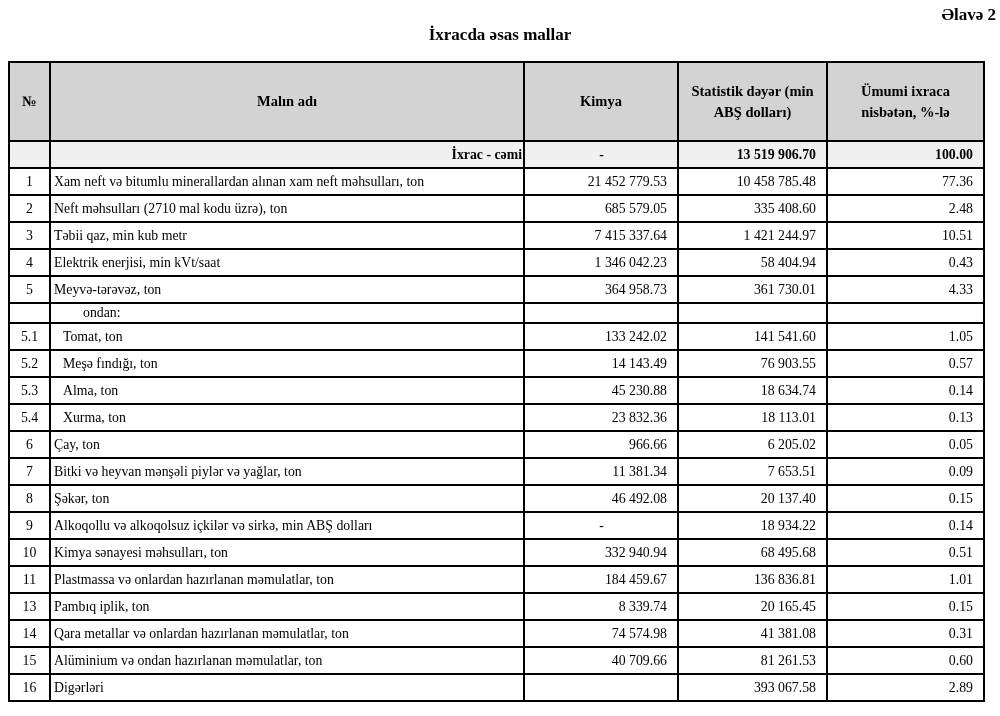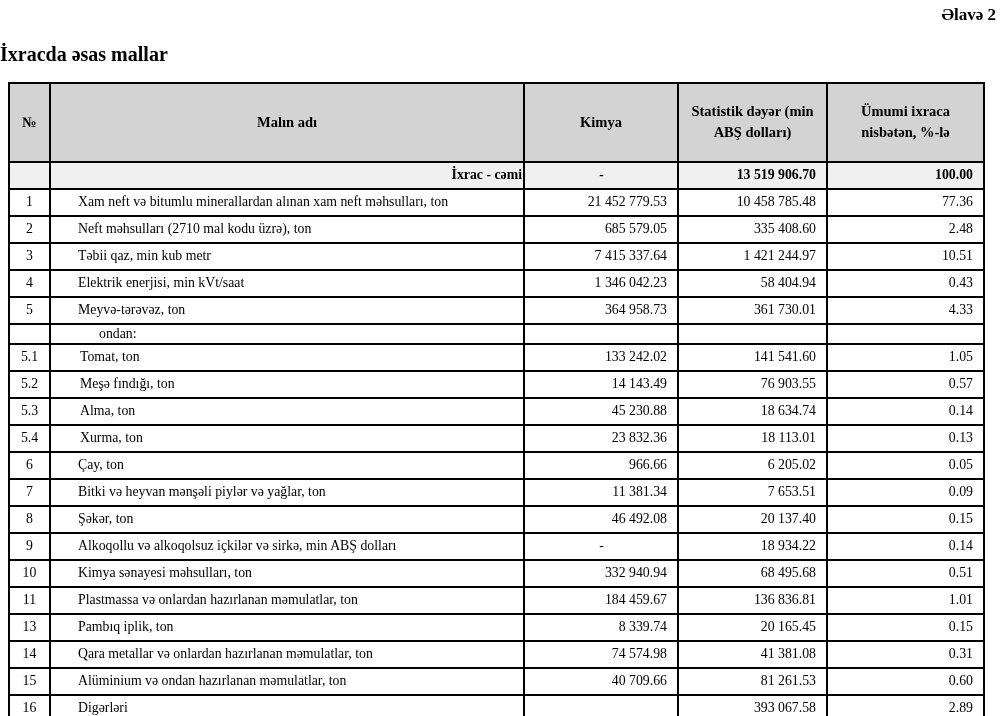--- a/index.html
+++ b/index.html
@@ -11,23 +11,24 @@
     font-family: "Liberation Serif", "DejaVu Serif", serif;
   }
   .annex {
     text-align: right;
     font-weight: bold;
     font-size: 17px;
     padding: 6px 4px 0 0;
     line-height: 1.1;
   }
   .doc-title {
+    text-align: center;
     font-weight: bold;
-    font-size: 20px;
-    margin-top: 18px;
+    font-size: 17px;
+    margin-top: 1px;
     line-height: 1.1;
   }
   table.main {
     border-collapse: collapse;
     table-layout: fixed;
     width: 975px;
     margin: 17px 0 0 8px;
   }
   table.main th, table.main td {
     border: 2px solid #000000;
@@ -40,28 +41,28 @@
     font-weight: bold;
     font-size: 14.5px;
     text-align: center;
     height: 79px;
     white-space: normal;
     line-height: 1.45;
     padding: 2px 6px;
   }
   td { font-size: 13.8px; height: 27px; }
   td.c-no   { text-align: center; }
-  td.c-name { text-align: left; padding-left: 27px; }
+  td.c-name { text-align: left; padding-left: 3px; }
   td.c-num  { text-align: right; padding-right: 10px; }
   td.c-dash { text-align: center; padding-right: 0; }
   tr.r-total td { font-weight: bold; background: #f0f0f0; }
   tr.r-total td.c-name { padding-left: 20px; text-align: right; }
   tr.r-section td { height: 19px; }
-  tr.r-section td.c-name { padding-left: 48px; }
-  tr.r-sub td.c-name { padding-left: 29px; }
+  tr.r-section td.c-name { padding-left: 32px; }
+  tr.r-sub td.c-name { padding-left: 12px; }
 </style>
 </head>
 <body>
 
 <div class="annex">Əlavə 2</div>
 <div class="doc-title">İxracda əsas mallar</div>
 
 <table class="main">
   <colgroup>
     <col style="width:41px">

